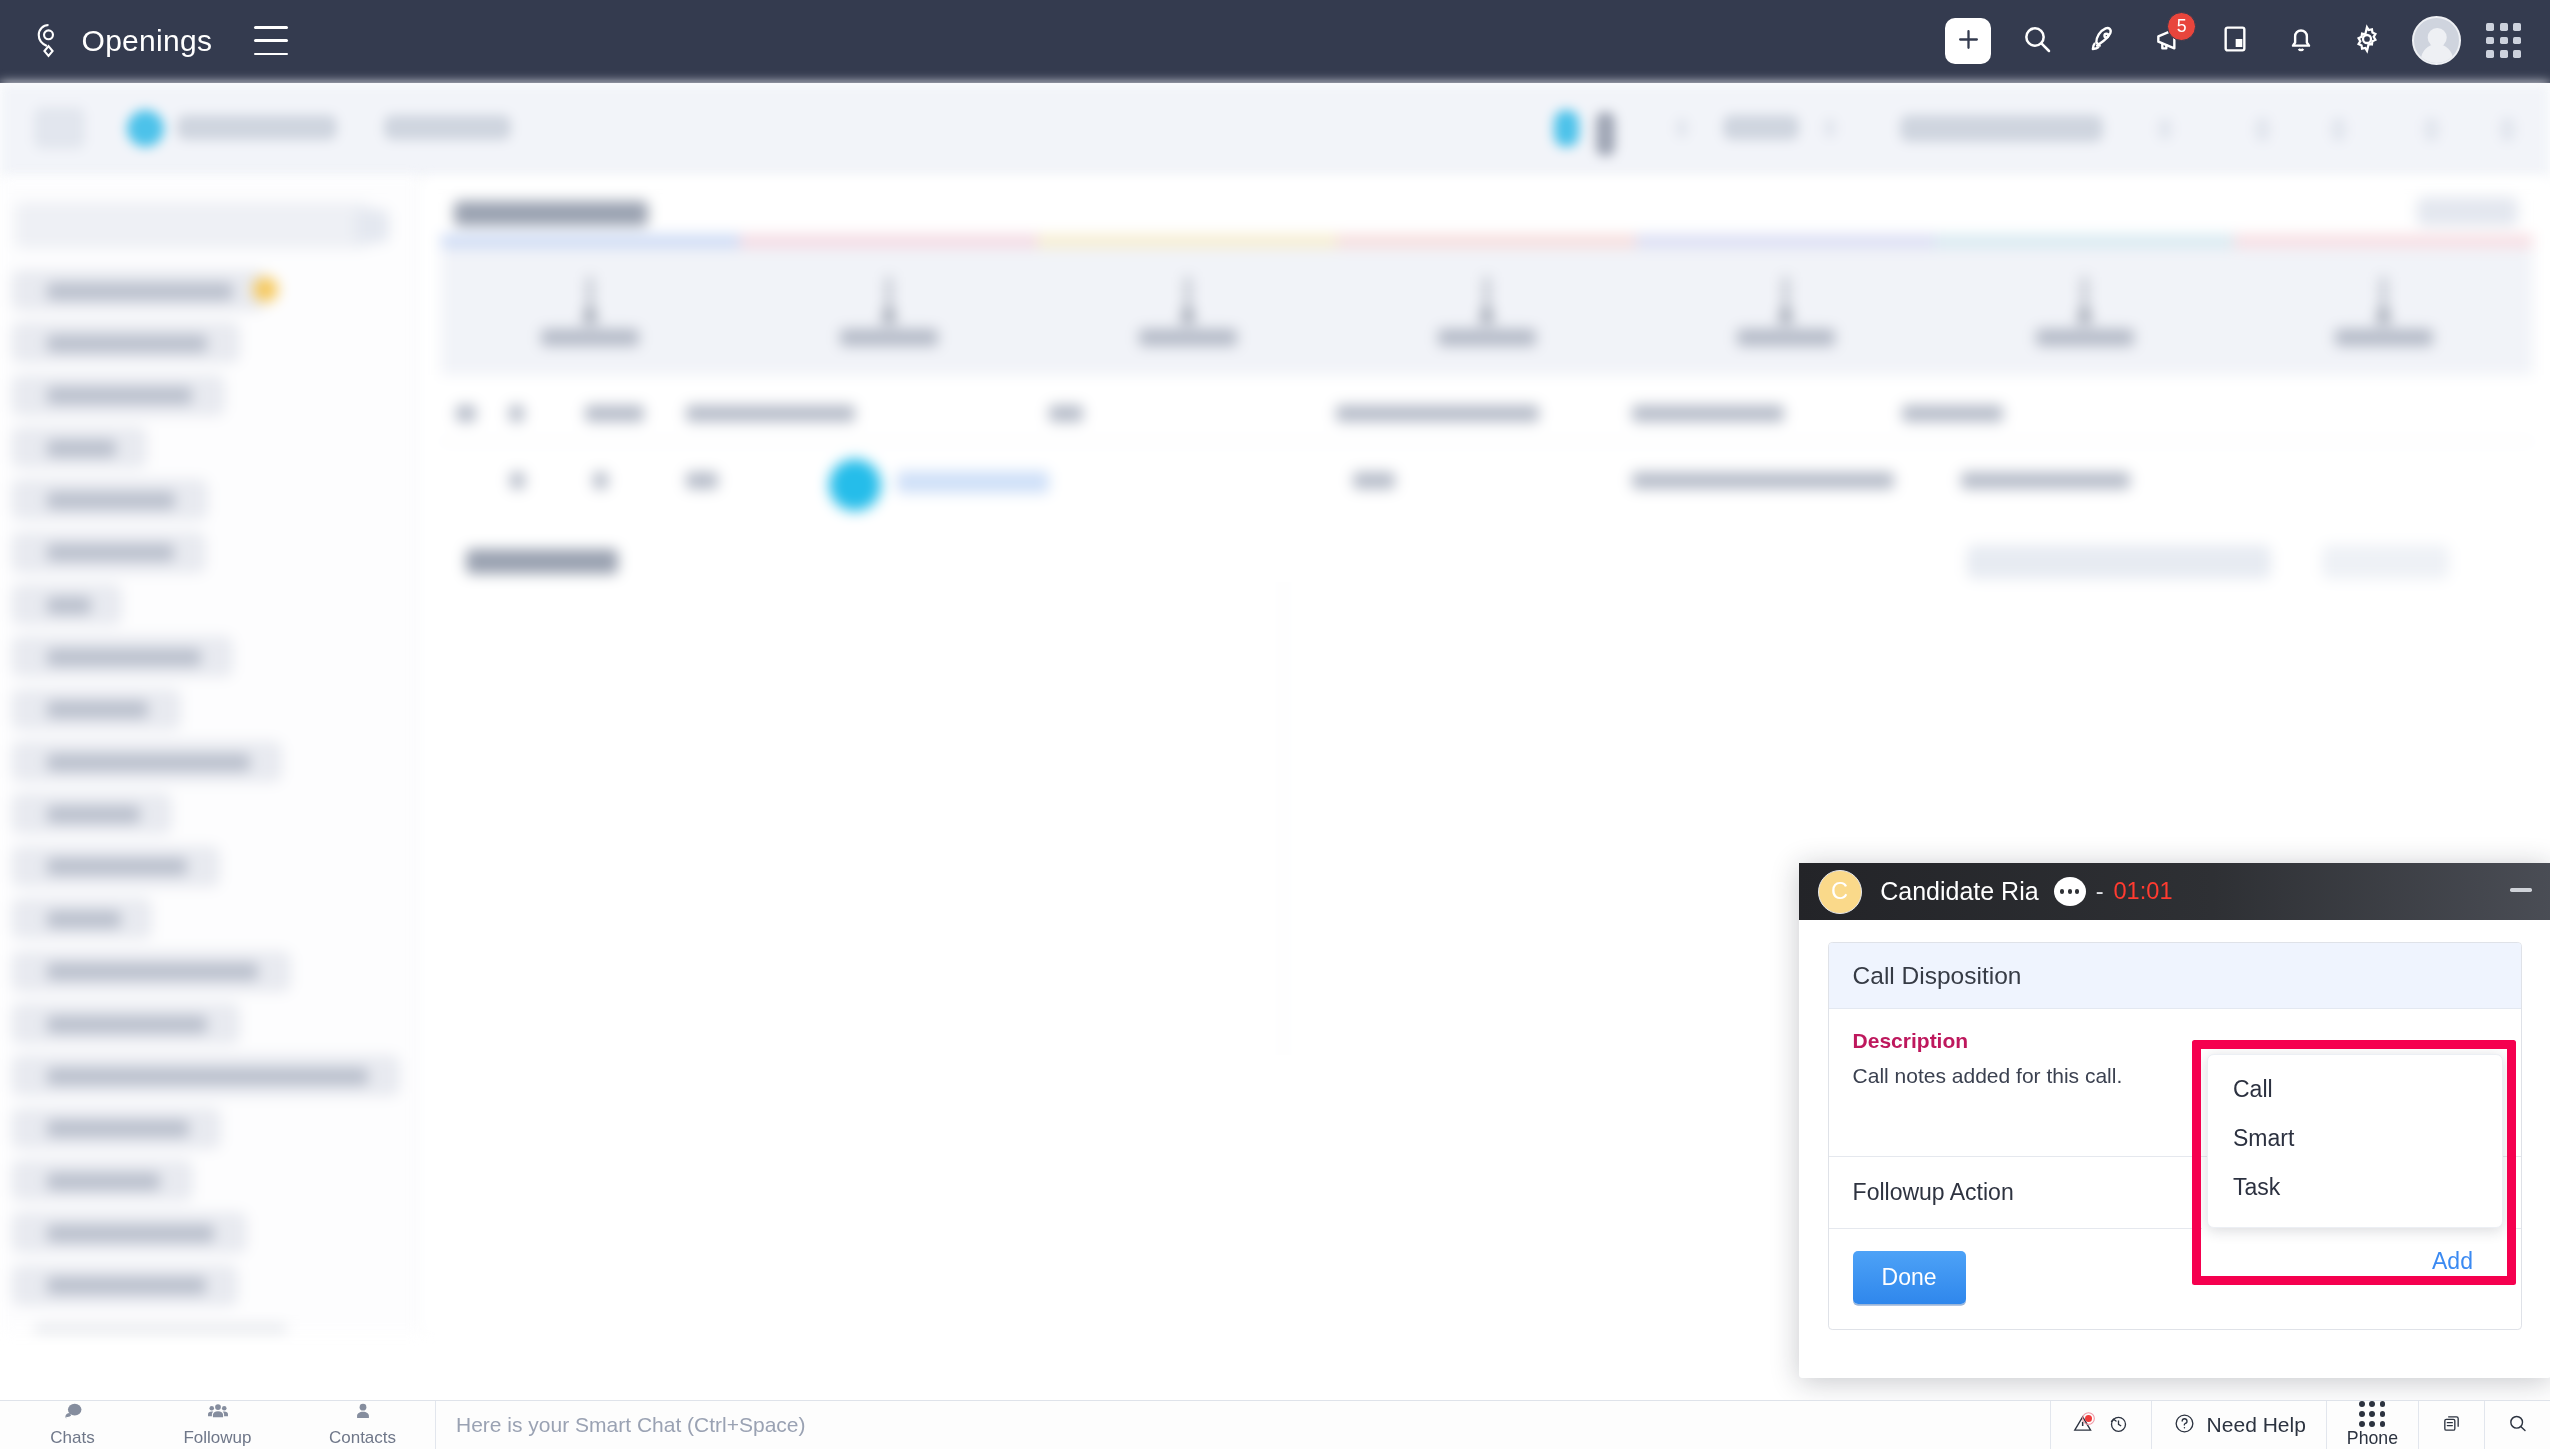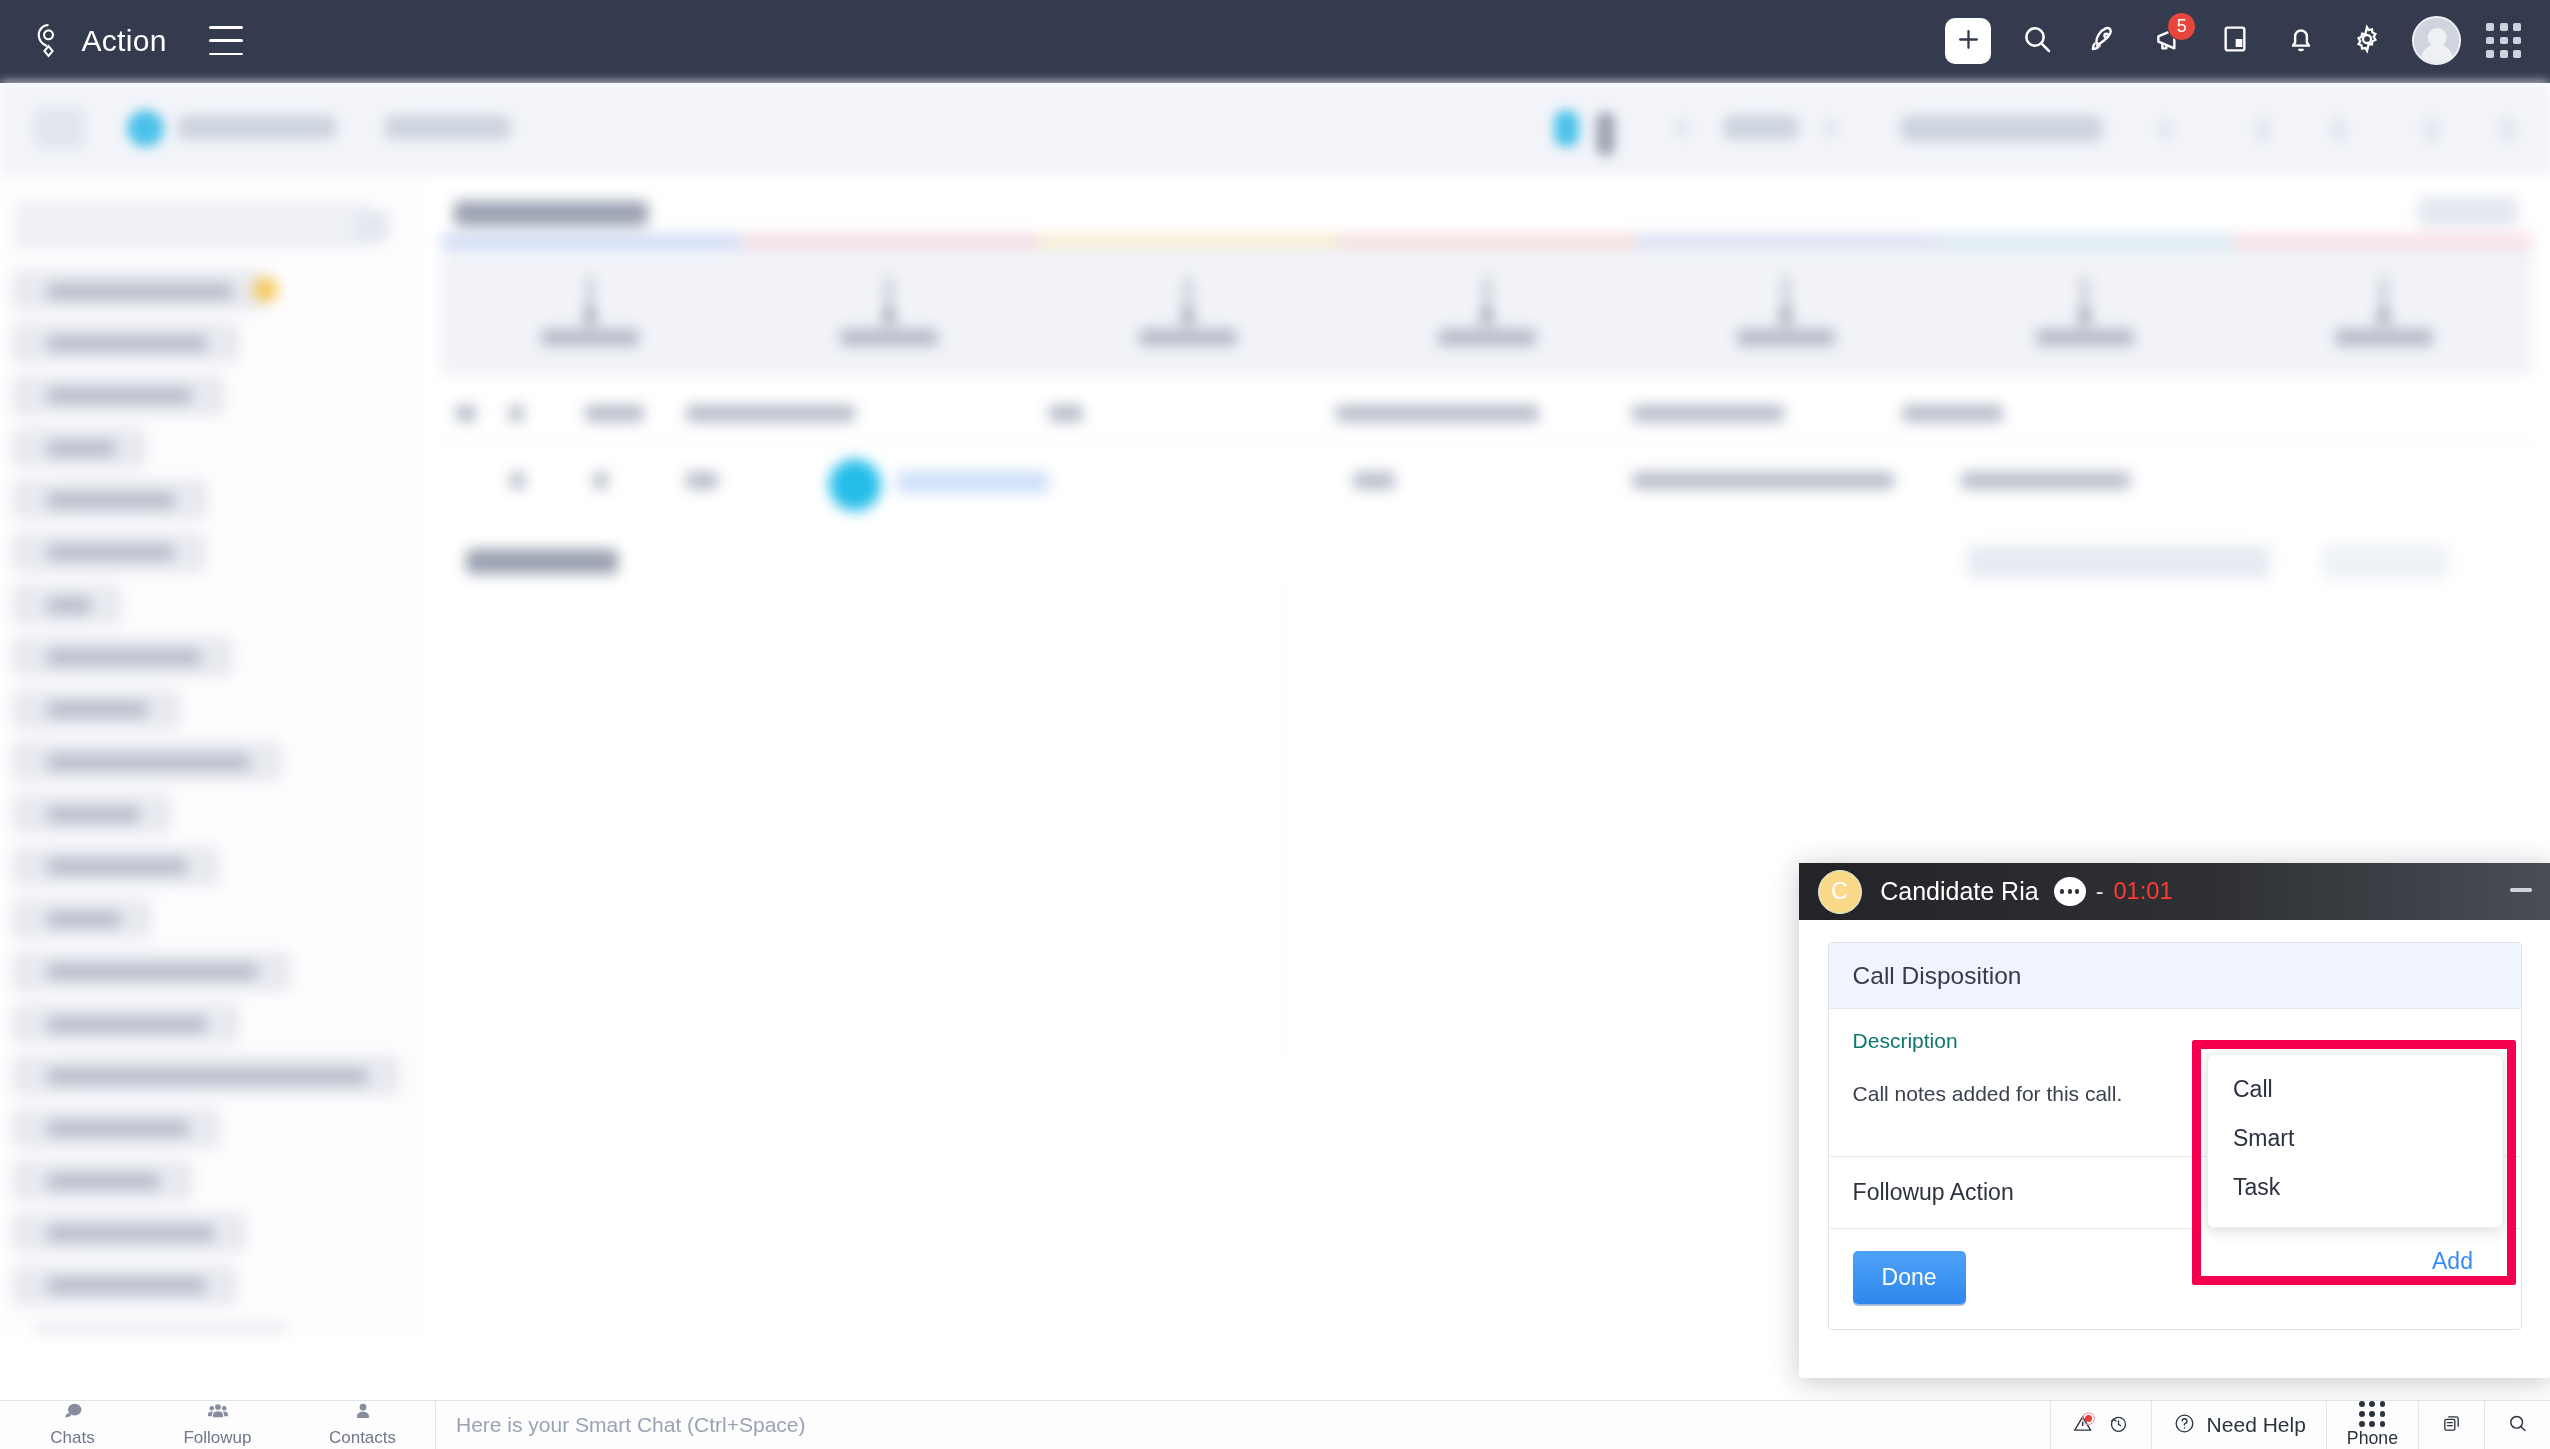--- a/index.html
+++ b/index.html
@@ -135,21 +135,21 @@
   }
   .dlg-body { padding: 22px 29px 0 29px; border-radius: 30px; }
   .card {
     border: 0.8px solid #dfe2e8; border-radius: 4.2px; overflow: hidden; background: #fff;
   }
   .card-title {
     background: #eff4fe; padding: 18.6px 23.6px; font-size: 24.5px; color: #363b45;
     border-bottom: 0.8px solid #e3e8f1;
   }
   .card-sec { padding: 20px 23.6px 30px 23.6px; border-bottom: 0.8px solid #e5e8ee; min-height: 148px;}
-  .lbl { font-size: 21px; color: #0f766e; margin-bottom: 29px; }
+  .lbl { font-size: 21px; color: #be185d; margin-bottom: 11px; font-weight: bold; }
   .val { font-size: 21px; color: #3b4150; }
   .card-row {
     padding: 22px 23.6px; border-bottom: 0.8px solid #e5e8ee;
     display: flex; align-items: center; justify-content: space-between;
     font-size: 23px; color: #2e3340; min-height: 71px;
   }
   .addlink { color: #3b8af2; font-size: 23px; cursor: pointer; }
   .card-actions { padding: 22px 23.6px 25px 23.6px; }
   .btn-done {
     background: linear-gradient(180deg,#4da2f7 0%, #2f87ec 100%);
@@ -221,21 +221,21 @@
 
   <div class="topnav">
     <div class="brand">
       <span class="brand-logo">
         <svg viewBox="0 0 48 48" fill="none" stroke="#ffffff" stroke-width="2.6">
           <path d="M24 5c-7 0-12 5.4-12 12.2 0 6.5 5 11.3 10 13.6"></path>
           <circle cx="24" cy="17" r="5.5"></circle>
           <path d="M24 31l5 6-5 6-5-6z"></path>
         </svg>
       </span>
-      <span class="brand-name">Action</span>
+      <span class="brand-name">Openings</span>
     </div>
 
     <div class="hamburger">
       <i></i>
         <i></i>
         <i></i>
     </div>
 
 
     <div class="navright">

